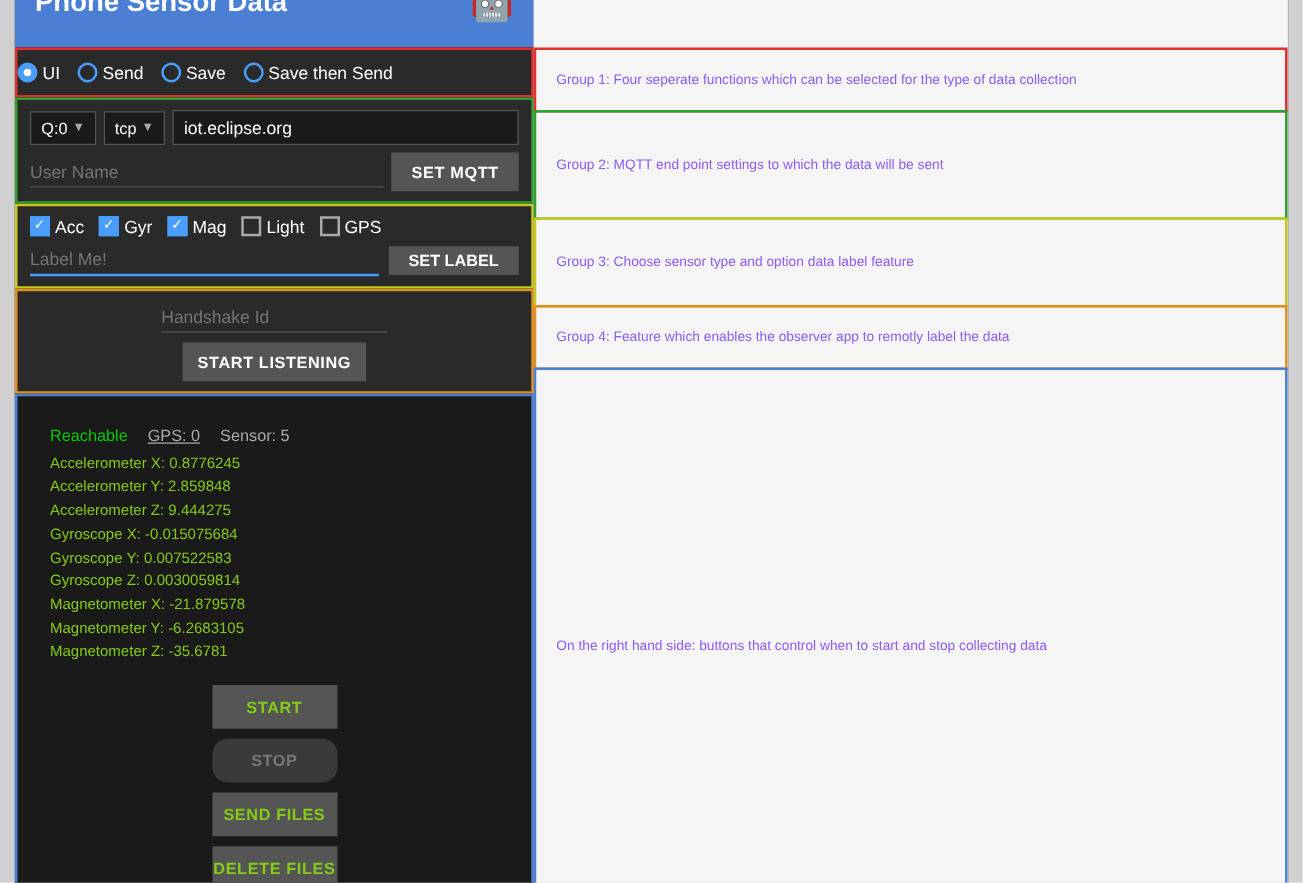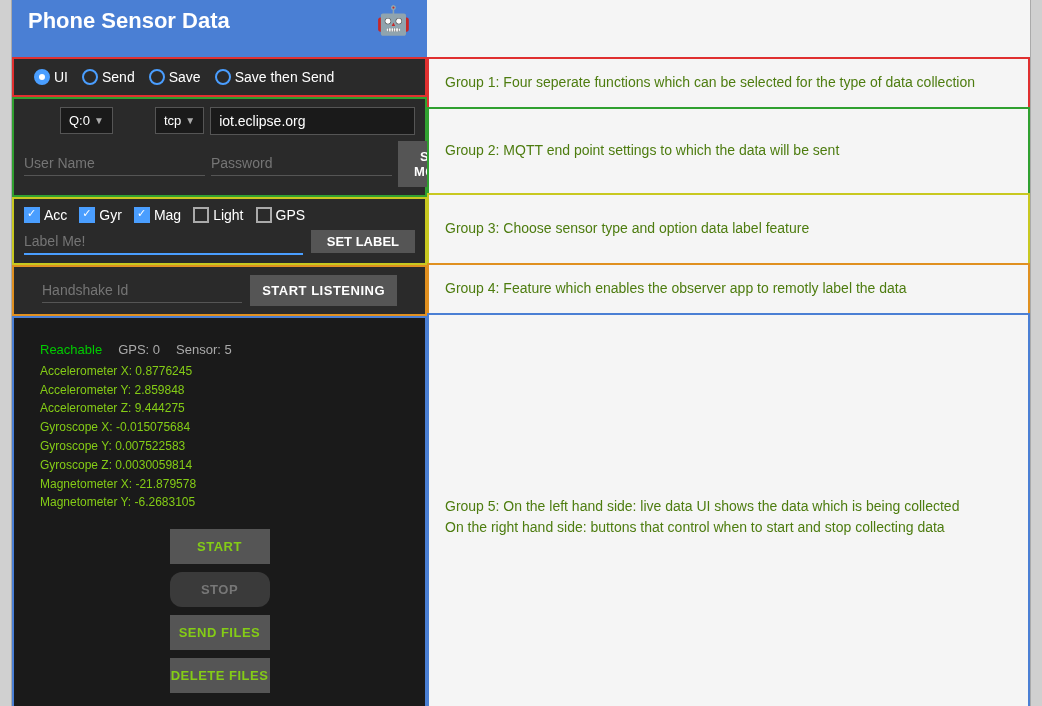--- a/index.html
+++ b/index.html
@@ -41,21 +41,21 @@
       font-weight: bold;
     }
     .android-icon {
       color: white;
       font-size: 28px;
     }
     
     .group1 {
       border: 2px solid #e03030;
       background: #2a2a2a;
-      padding: 10px 20px;
+      padding: 10px 0;
       display: flex;
       flex-direction: row;
       align-items: center;
       gap: 14px;
     }
     .radio-item {
       display: flex;
       align-items: center;
       gap: 4px;
       color: white;
@@ -105,21 +105,20 @@
     .dropdown-box {
       background: #1a1a1a;
       border: 1px solid #555;
       color: white;
       padding: 5px 8px;
       font-size: 13px;
       display: flex;
       align-items: center;
       gap: 4px;
       cursor: pointer;
-      margin-left: 36px;
     }
     .dropdown-box .arrow {
       font-size: 10px;
       color: #aaa;
     }
     .mqtt-endpoint {
       flex: 1;
       background: #1a1a1a;
       border: 1px solid #555;
       color: white;
@@ -218,20 +217,21 @@
       font-size: 13px;
       font-weight: bold;
       cursor: pointer;
     }
     
     .group4 {
       border: 2px solid #e09020;
       background: #2a2a2a;
       padding: 8px 28px;
       display: flex;
+      flex-direction: column;
       align-items: center;
       gap: 8px;
     }
     .handshake-input {
       flex: 1;
       background: transparent;
       border: none;
       border-bottom: 1px solid #555;
       color: #888;
       padding: 4px 0;
@@ -270,20 +270,21 @@
       gap: 16px;
       margin-bottom: 4px;
     }
     .status-reachable {
       color: #00cc00;
       font-size: 13px;
     }
     .status-gps {
       color: #aaa;
       font-size: 13px;
+      text-decoration: underline;
     }
     .status-sensor {
       color: #aaa;
       font-size: 13px;
     }
     .data-line {
       color: #84cc16;
       font-size: 12px;
       line-height: 1.4;
     }
@@ -321,22 +322,22 @@
       padding: 0;
     }
     .desc-header-spacer {
       height: 72px;
       background: #f5f5f5;
     }
     .desc-group {
       display: flex;
       align-items: center;
       padding: 10px 16px;
-      font-size: 14px;
-      color: #4d7c0f;
+      font-size: 11px;
+      color: #8b5cf6;
       border-left: none;
     }
     .desc-group1 {
       border: 2px solid #e03030;
       min-height: 52px;
     }
     .desc-group2 {
       border: 2px solid #30a030;
       min-height: 88px;
       margin-top: -2px;
@@ -402,21 +403,20 @@
           <span class="arrow">▼</span>
         </div>
         <div class="dropdown-box">
           <span>tcp</span>
           <span class="arrow">▼</span>
         </div>
         <input class="mqtt-endpoint" type="text" value="iot.eclipse.org" style="">
       </div>
       <div class="mqtt-row2">
         <input class="input-field" type="text" placeholder="User Name" style="">
-        <input class="input-field" type="password" placeholder="Password" style="">
         <button class="btn-set-mqtt">SET MQTT</button>
       </div>
     </div>
 
     <div class="group3">
       <div class="sensor-row">
         <div class="checkbox-item">
           <span class="checkbox-box checked"></span>
           <span>Acc</span>
         </div>
@@ -456,20 +456,21 @@
           <span class="status-sensor">Sensor: 5</span>
         </div>
         <div class="data-line">Accelerometer X: 0.8776245</div>
         <div class="data-line">Accelerometer Y: 2.859848</div>
         <div class="data-line">Accelerometer Z: 9.444275</div>
         <div class="data-line">Gyroscope X: -0.015075684</div>
         <div class="data-line">Gyroscope Y: 0.007522583</div>
         <div class="data-line">Gyroscope Z: 0.0030059814</div>
         <div class="data-line">Magnetometer X: -21.879578</div>
         <div class="data-line">Magnetometer Y: -6.2683105</div>
+        <div class="data-line">Magnetometer Z: -35.6781</div>
       </div>
       <div class="data-buttons">
         <button class="btn-data">START</button>
         <button class="btn-data disabled">STOP</button>
         <button class="btn-data">SEND FILES</button>
         <button class="btn-data">DELETE FILES</button>
       </div>
     </div>
   </div>
 
@@ -486,17 +487,16 @@
 
     <div class="desc-group desc-group3">
       <span class="desc-text">Group 3: Choose sensor type and option data label feature</span>
     </div>
 
     <div class="desc-group desc-group4">
       <span class="desc-text">Group 4: Feature which enables the observer app to remotly label the data</span>
     </div>
 
     <div class="desc-group desc-group5">
-      <span class="desc-text">Group 5: On the left hand side: live data UI shows the data which is being collected</span>
       <span class="desc-text">On the right hand side: buttons that control when to start and stop collecting data</span>
     </div>
   </div>
 </div>
 
 </body></html>

